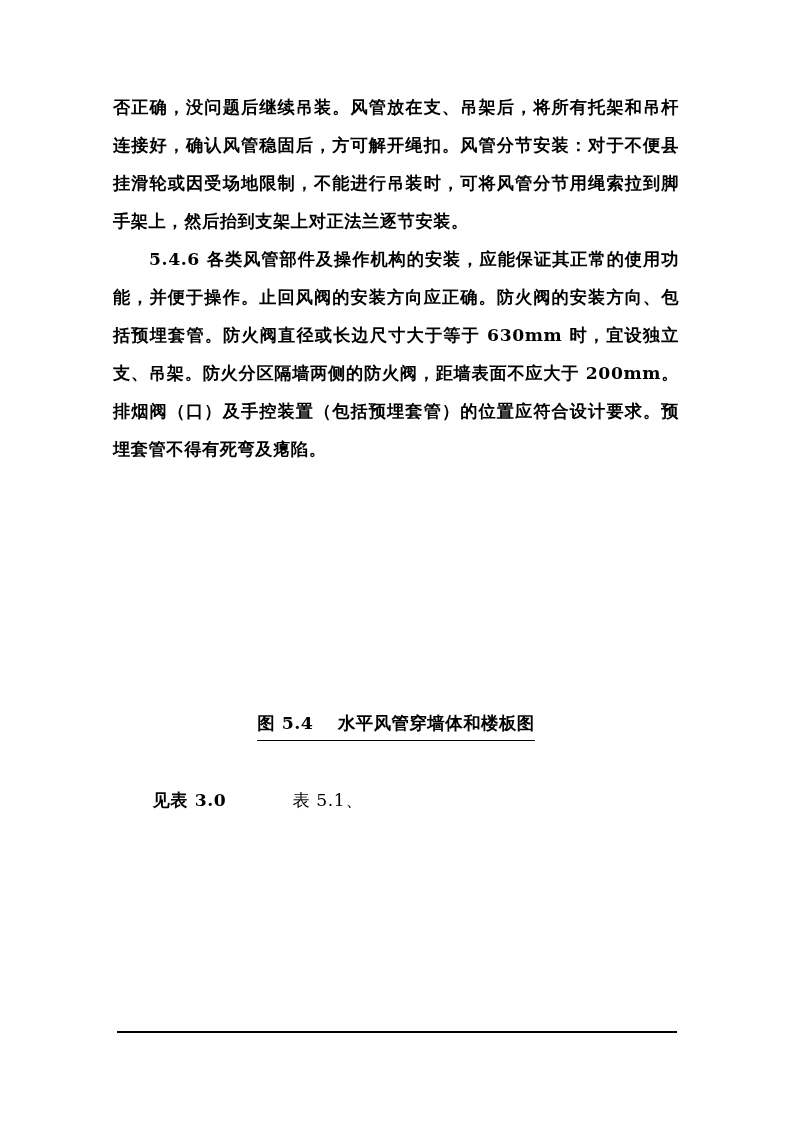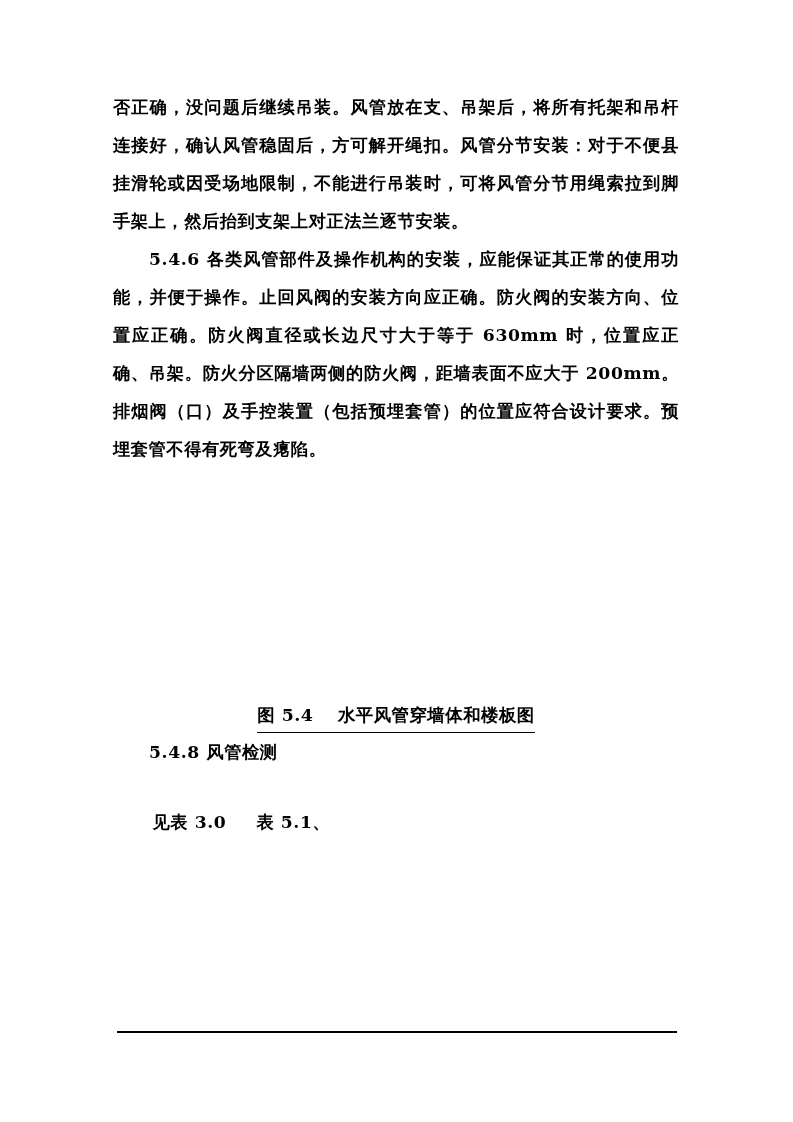--- a/index.html
+++ b/index.html
@@ -41,21 +41,21 @@
     letter-spacing: 0.6px;
     font-weight: 600;
     text-indent: 0;
   }
   p.body-par.indented {
     text-indent: 36px;
   }
 
   
   .figure-caption {
-    margin: 0;
+    margin: 8px;
     text-align: center;
     font-size: 17.4px;
     font-weight: 700;
     line-height: 30px;
     letter-spacing: 0.5px;
   }
   .figure-caption span.cap-inner {
     display: inline-block;
     border-bottom: 1.6px solid #000;
     padding-bottom: 2px;
@@ -70,22 +70,22 @@
   
   .table-label-line {
     position: relative;
     font-size: 17.2px;
     line-height: 34px;
     letter-spacing: 0.6px;
     font-weight: 600;
     white-space: pre;
   }
   .table-label-line .tbl-num {
-    font-weight: 700;
-    margin-left: 30px;
+    font-weight: 400;
+    margin-left: 66px;
   }
 
   
   .bottom-rule {
     position: absolute;
     left: 117px;
     top: 1031px;
     width: 560px;
     height: 0;
     border-top: 2px solid #000;
@@ -93,30 +93,29 @@
 </style>
 </head>
 <body>
 
 <div class="page">
 
   <div class="content">
 
     <p class="body-par">否正确，没问题后继续吊装。风管放在支、吊架后，将所有托架和吊杆连接好，确认风管稳固后，方可解开绳扣。风管分节安装：对于不便县挂滑轮或因受场地限制，不能进行吊装时，可将风管分节用绳索拉到脚手架上，然后抬到支架上对正法兰逐节安装。</p>
 
-    <p class="body-par indented">5.4.6 各类风管部件及操作机构的安装，应能保证其正常的使用功能，并便于操作。止回风阀的安装方向应正确。防火阀的安装方向、位置应正确。防火阀直径或长边尺寸大于等于 630mm 时，位置应正确、吊架。防火分区隔墙两侧的防火阀，距墙表面不应大于 200mm。排烟阀（口）及手控装置（包括预埋套管）的位置应符合设计要求。预埋套管不得有死弯及瘪陷。</p>
+    <p class="body-par indented">5.4.6 各类风管部件及操作机构的安装，应能保证其正常的使用功能，并便于操作。止回风阀的安装方向应正确。防火阀的安装方向、包括预埋套管。防火阀直径或长边尺寸大于等于 630mm 时，宜设独立支、吊架。防火分区隔墙两侧的防火阀，距墙表面不应大于 200mm。排烟阀（口）及手控装置（包括预埋套管）的位置应符合设计要求。预埋套管不得有死弯及瘪陷。</p>
 
 
     <div class="figure-space"></div>
 
     <div class="figure-caption">
       <span class="cap-inner">图 5.4　 水平风管穿墙体和楼板图</span>
     </div>
 
-    <p class="body-par indented">5.4.8 风管检测</p>
 
 
 
     <div class="table-label-line">
       <span>见表 3.0</span><span class="tbl-num">表 5.1、</span>
     </div>
 
   </div>
 
   <div class="bottom-rule"></div>

